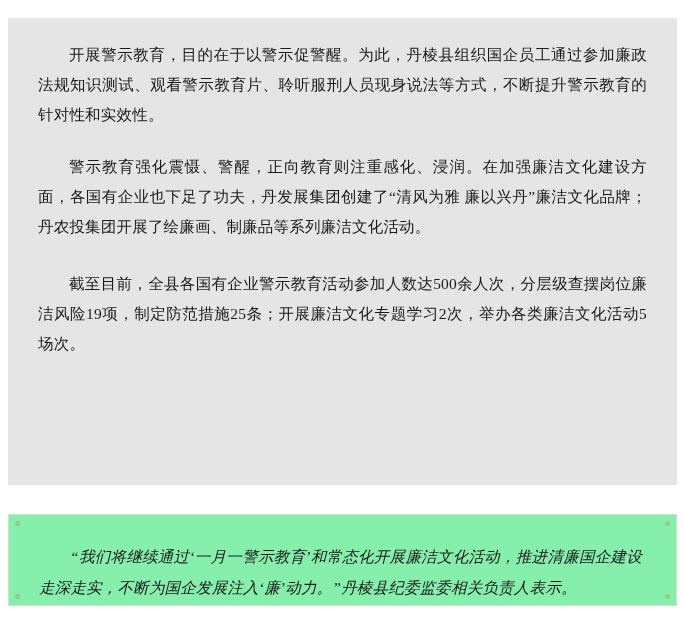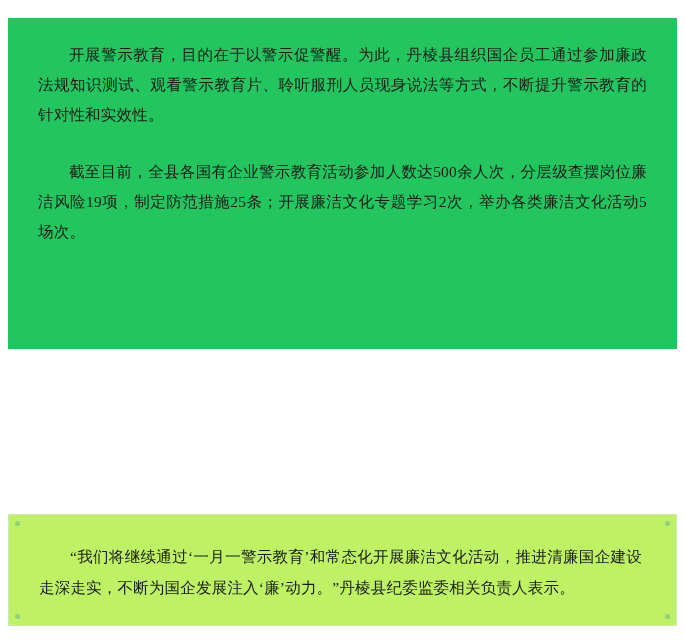--- a/index.html
+++ b/index.html
@@ -16,22 +16,22 @@
     position: relative;
     width: 685px;
     height: 640px;
     box-sizing: border-box;
   }
   .block-main {
     position: absolute;
     left: 8px;
     top: 18px;
     width: 669px;
-    height: 331px;
-    background: #22c55e;
+    height: 467px;
+    background: #e5e5e5;
     box-sizing: border-box;
   }
   .block-main .inner {
     padding: 22px 30px 10px 30px;
   }
   p.para {
     margin: 0 0 22px 0;
     font-size: 15.5px;
     line-height: 30px;
     color: #1a1a1a;
@@ -43,24 +43,25 @@
   }
   p.para:last-child {
     margin-bottom: 0;
     margin-top: 27px;
   }
   .block-quote {
     position: absolute;
     left: 8px;
     top: 514px;
     width: 669px;
-    height: 112px;
-    background: #bef264;
+    height: 92px;
+    background: #86efac;
     border: 1px solid #c9e8c2;
     box-sizing: border-box;
+    font-style: italic;
   }
   .block-quote .inner {
     padding: 26px 34px 0 30px;
   }
   .block-quote p.para {
     margin: 0;
     font-size: 15.5px;
     line-height: 31px;
   }
   .corner {
@@ -76,20 +77,21 @@
   .corner.br { right: 6px; bottom: 6px; }
 </style>
 </head>
 <body>
 
 <div class="page">
 
   <section class="block-main">
     <div class="inner">
       <p class="para">开展警示教育，目的在于以警示促警醒。为此，丹棱县组织国企员工通过参加廉政法规知识测试、观看警示教育片、聆听服刑人员现身说法等方式，不断提升警示教育的针对性和实效性。</p>
+      <p class="para">警示教育强化震慑、警醒，正向教育则注重感化、浸润。在加强廉洁文化建设方面，各国有企业也下足了功夫，丹发展集团创建了“清风为雅 廉以兴丹”廉洁文化品牌；丹农投集团开展了绘廉画、制廉品等系列廉洁文化活动。</p>
       <p class="para">截至目前，全县各国有企业警示教育活动参加人数达500余人次，分层级查摆岗位廉洁风险19项，制定防范措施25条；开展廉洁文化专题学习2次，举办各类廉洁文化活动5场次。</p>
     </div>
   </section>
 
   <section class="block-quote">
     <span class="corner tl"></span>
     <span class="corner tr"></span>
     <span class="corner bl"></span>
     <span class="corner br"></span>
     <div class="inner">

